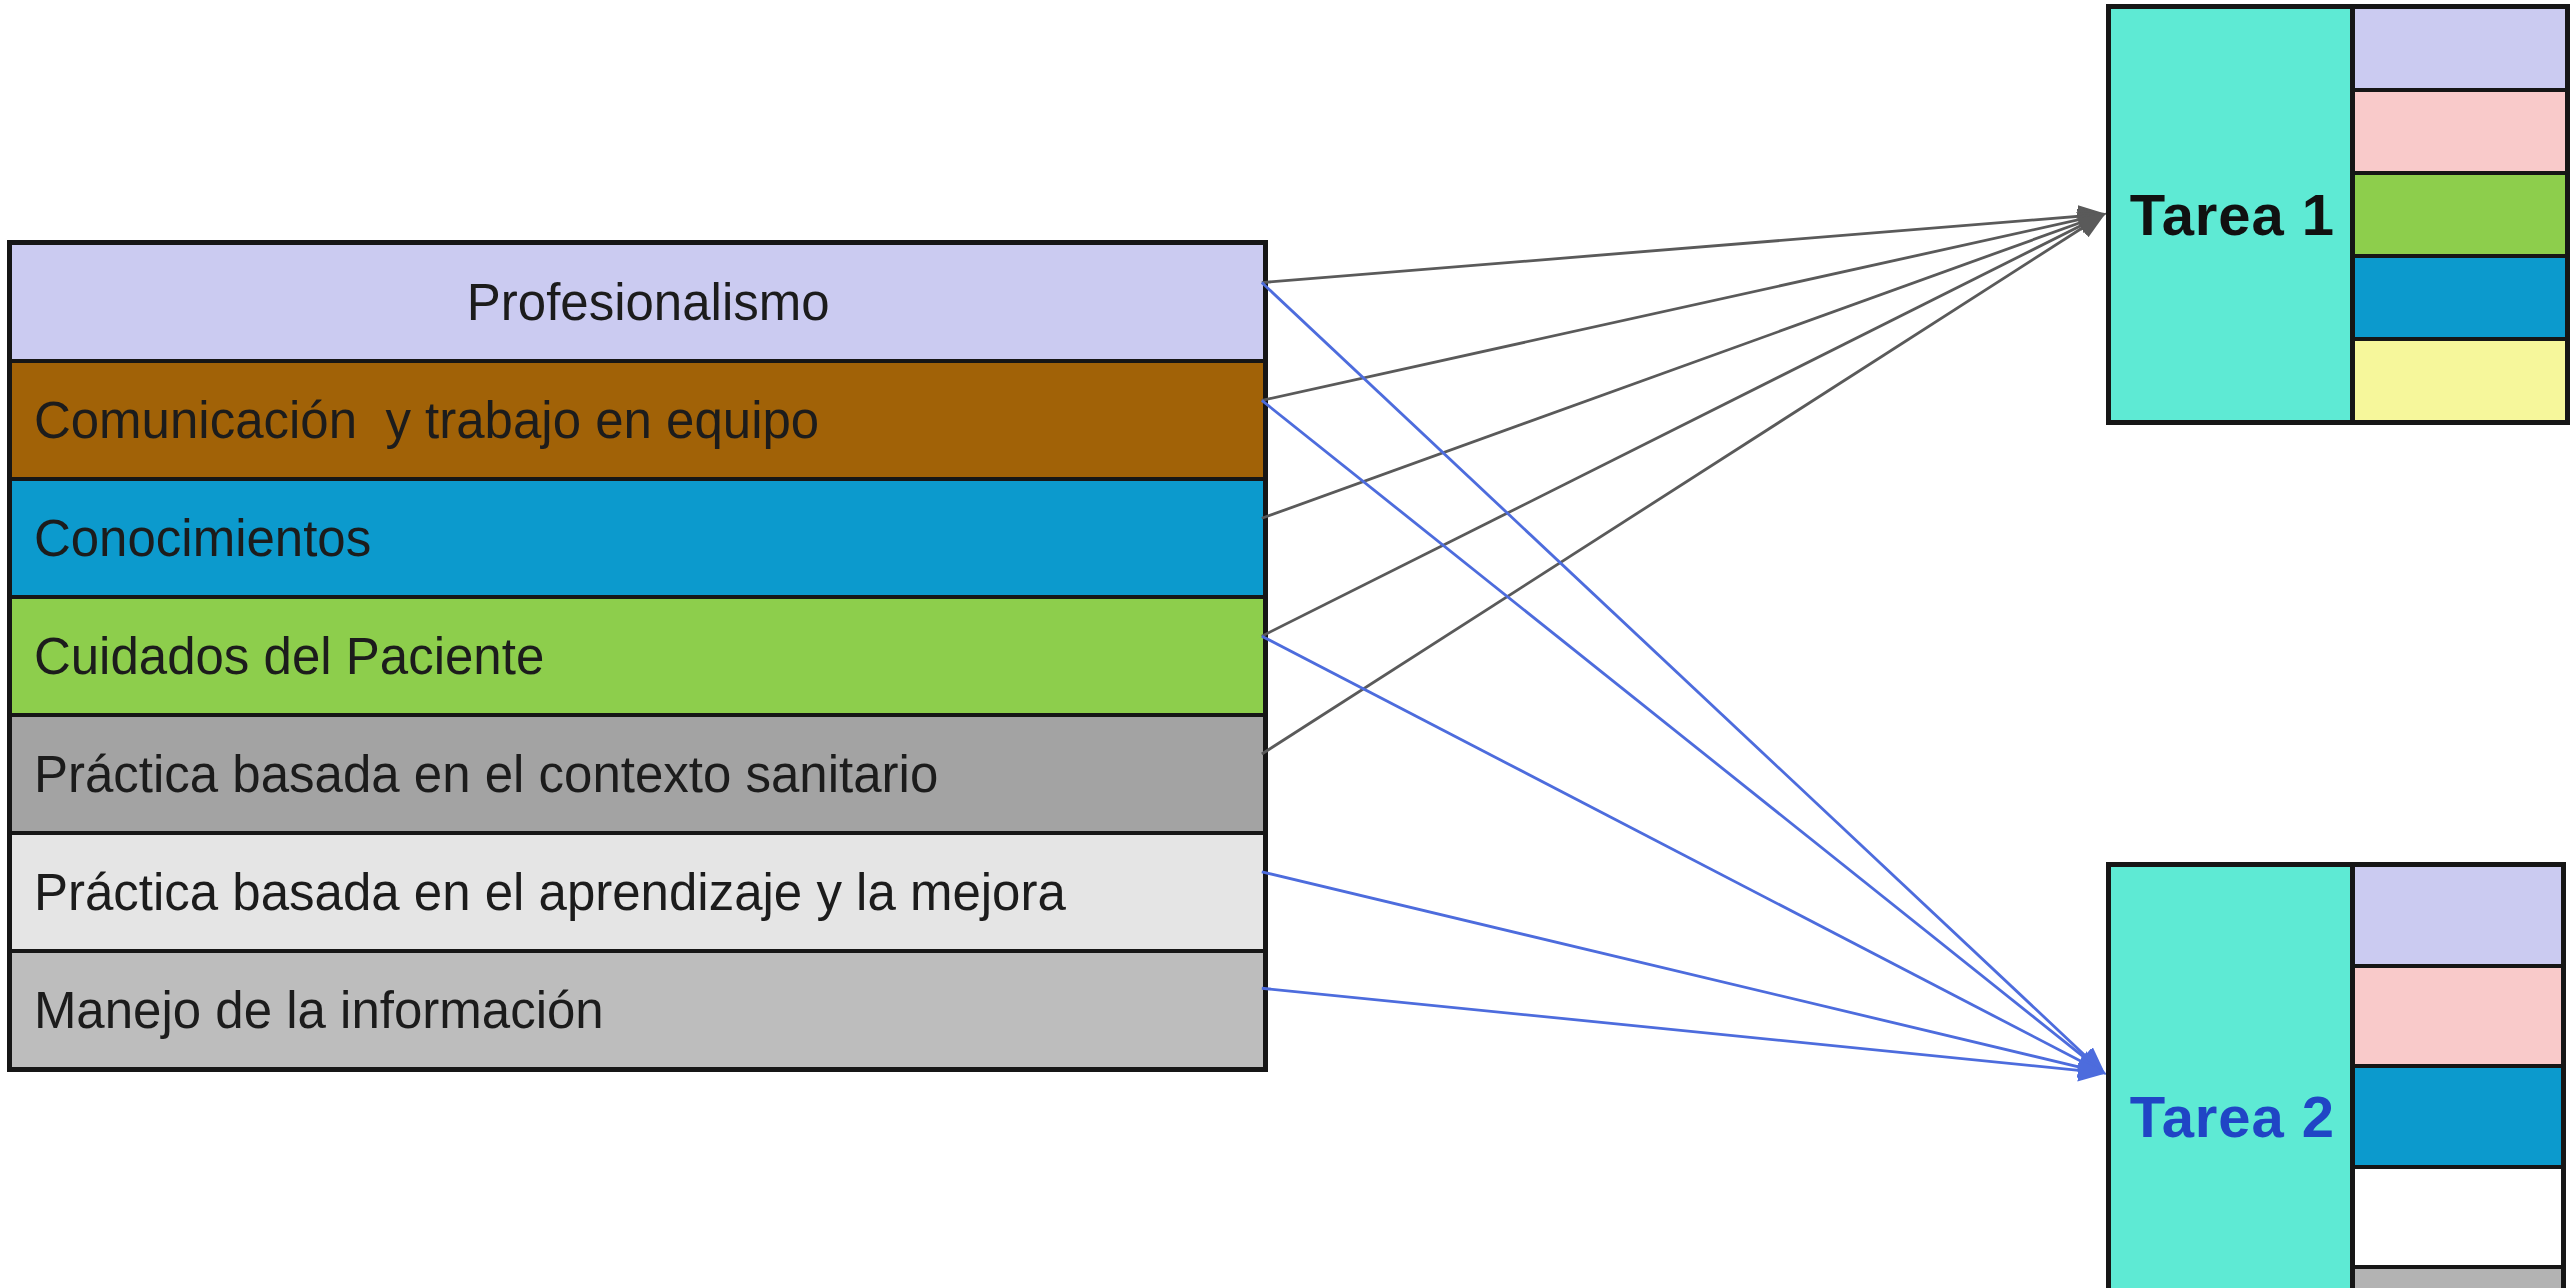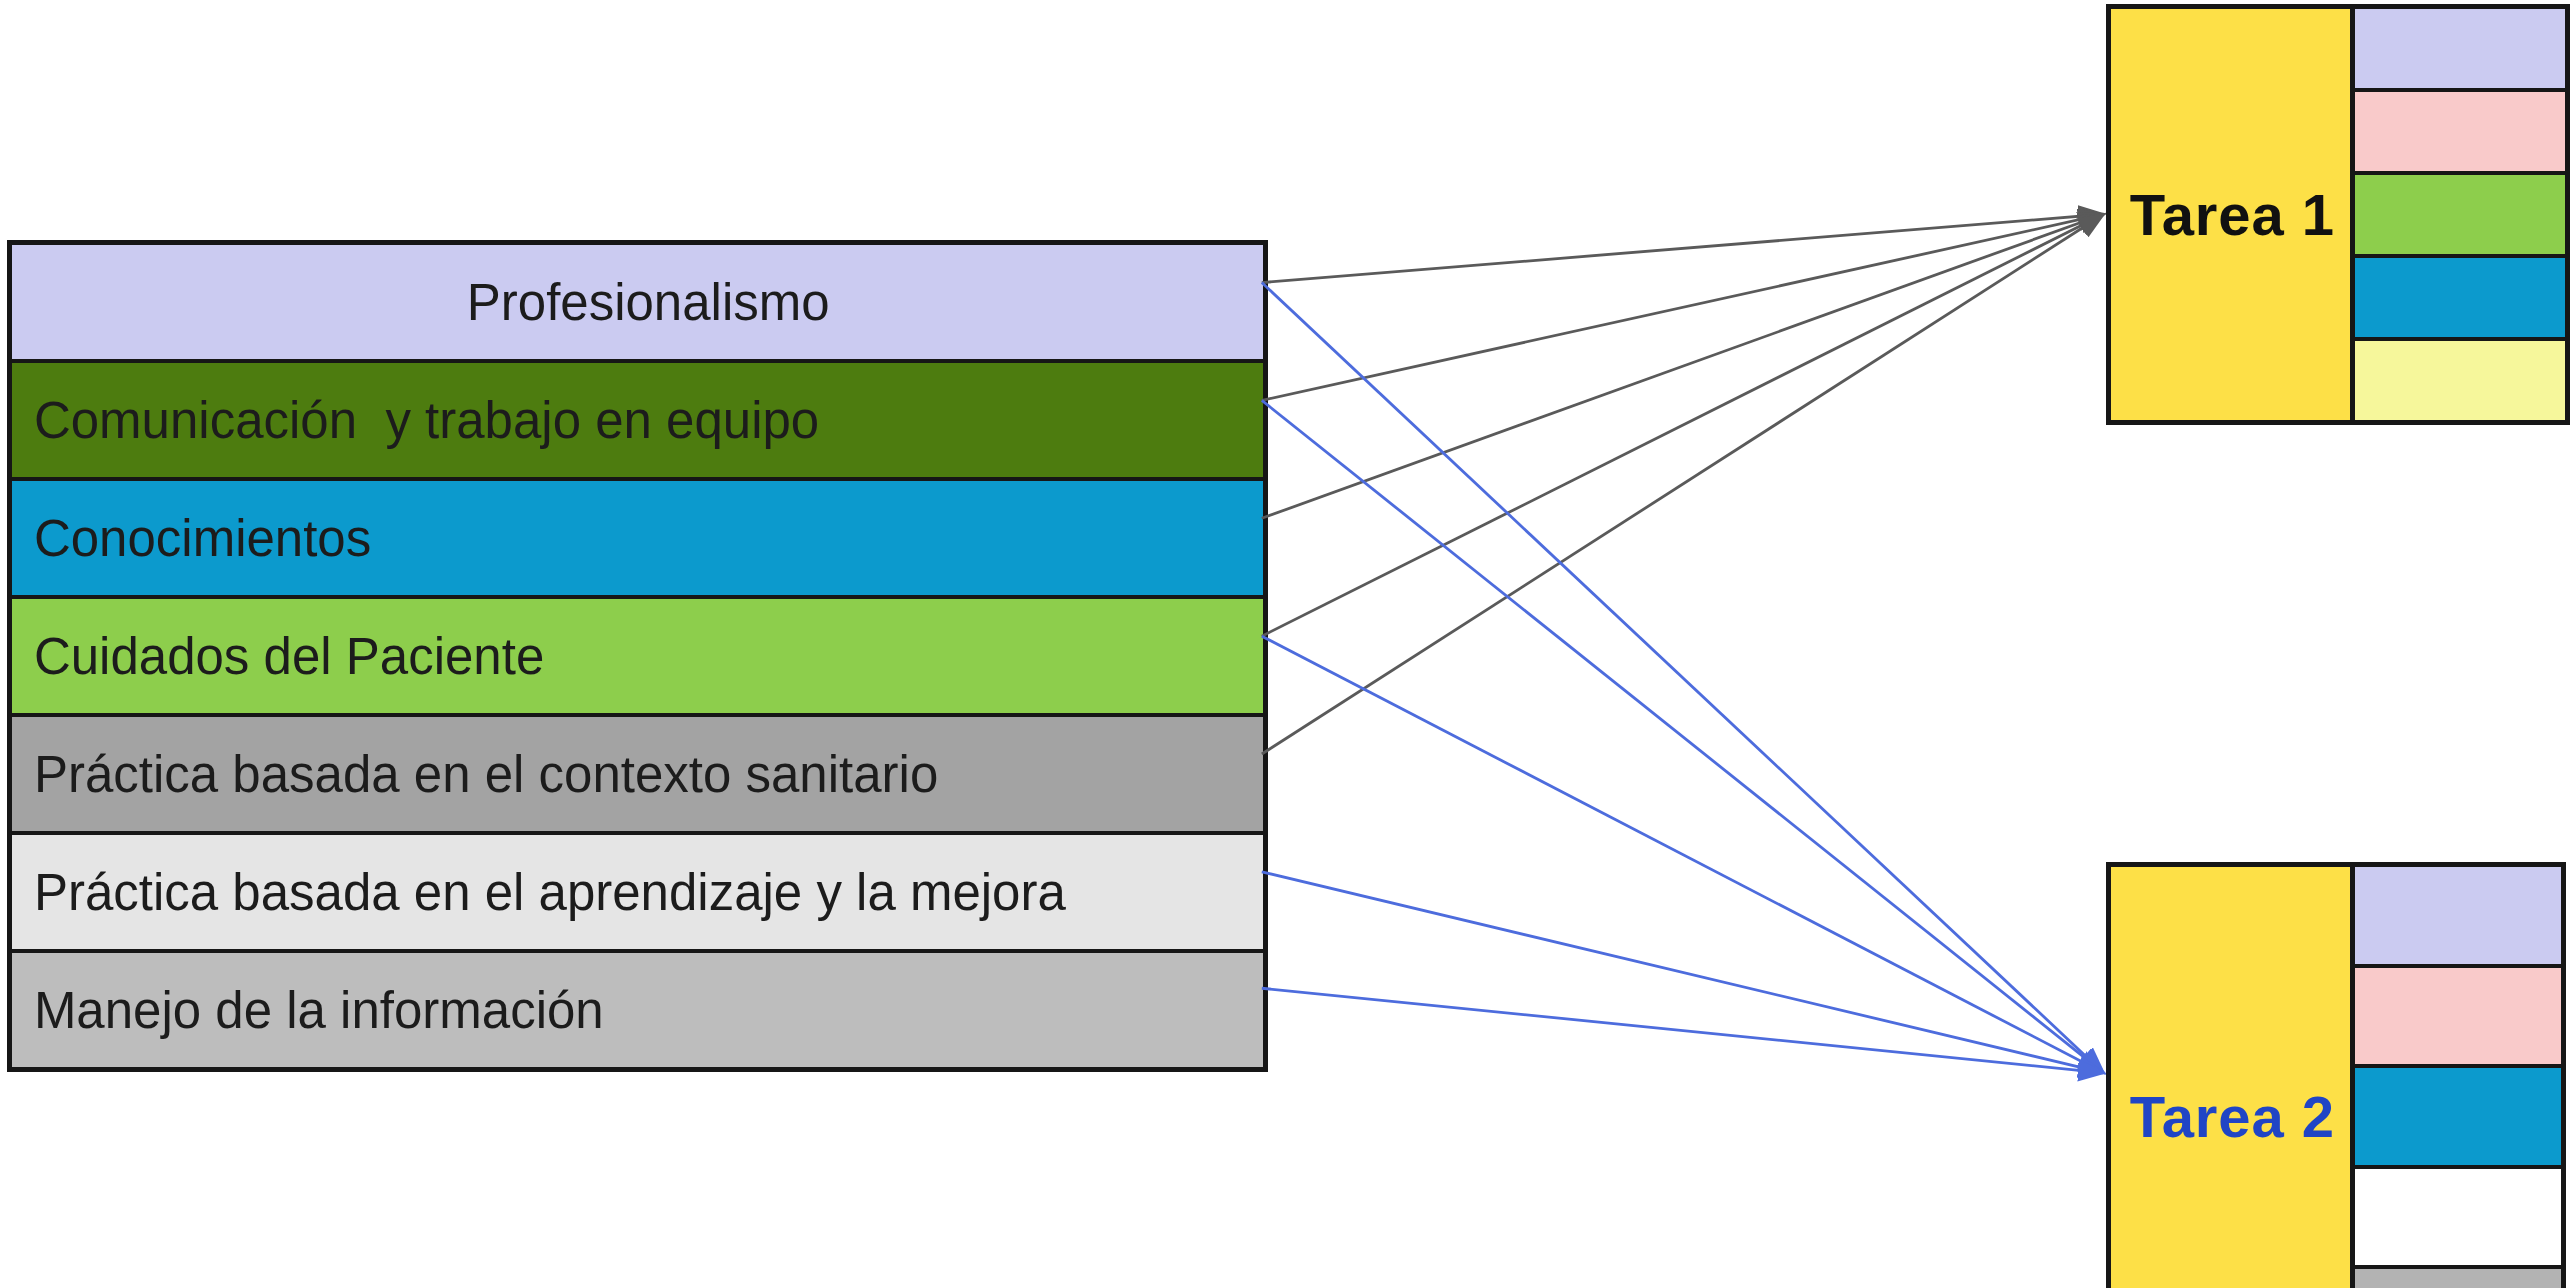--- a/index.html
+++ b/index.html
@@ -55,21 +55,21 @@
   #tarea1 { left: 2106px; top: 3.7px;   width: 464px; height: 421px; }
   #tarea2 { left: 2106px; top: 862px; width: 460px; height: 509px; }
 
   .task-label-area {
     width: 239px;
     flex: 0 0 239px;
     display: flex;
     align-items: center;
     box-sizing: border-box;
     padding-left: 18.7px;
-    background: #fde047;
+    background: #5eead4;
   }
   .task-title {
     font-size: 58px;
     font-weight: bold;
     letter-spacing: 0.9px;
     white-space: pre;
   }
   .task-strips {
     flex: 1 1 auto;
     display: flex;
@@ -95,21 +95,21 @@
 </style>
 </head>
 <body>
 
 <div class="canvas">
 
   <div class="competencies-box">
     <div class="competency-row" style="background-color: rgb(203, 203, 241); justify-content: center;">
       <span>Profesionalismo</span>
     </div>
-    <div class="competency-row" style="background-color: #4d7c0f;">
+    <div class="competency-row" style="background-color: #a16207;">
       <span>Comunicación  y trabajo en equipo</span>
     </div>
     <div class="competency-row" style="background-color: rgb(12, 154, 205);">
       <span>Conocimientos</span>
     </div>
     <div class="competency-row" style="background-color: rgb(141, 206, 76);">
       <span>Cuidados del Paciente</span>
     </div>
     <div class="competency-row" style="background-color: #a3a3a3;">
       <span>Práctica basada en el contexto sanitario</span>

